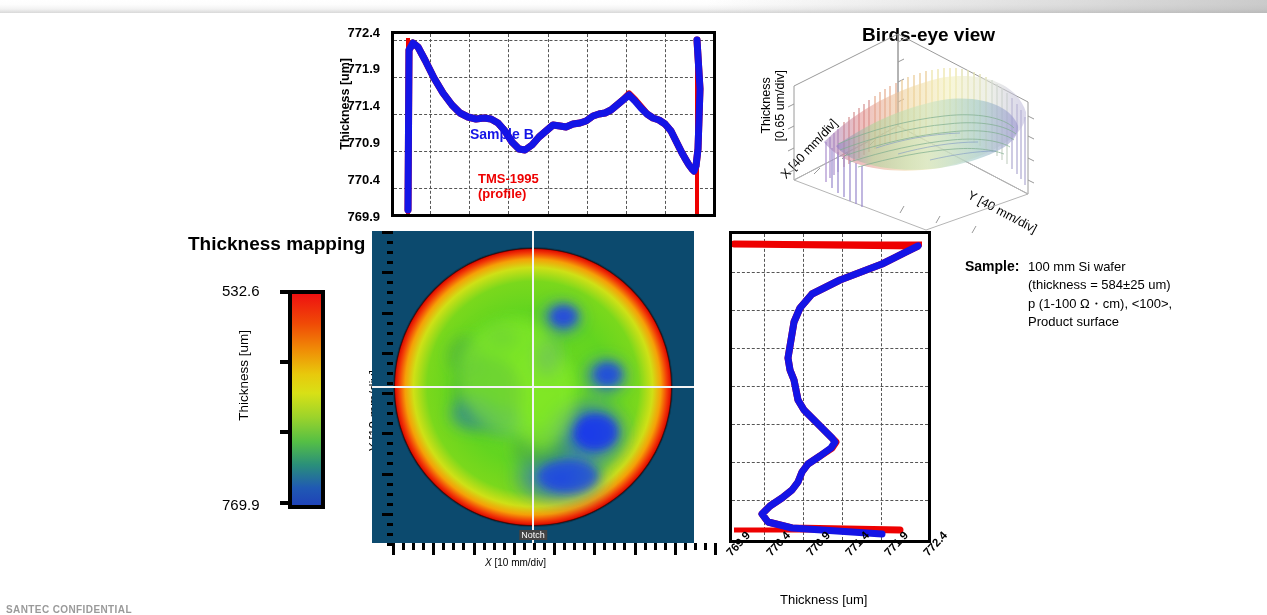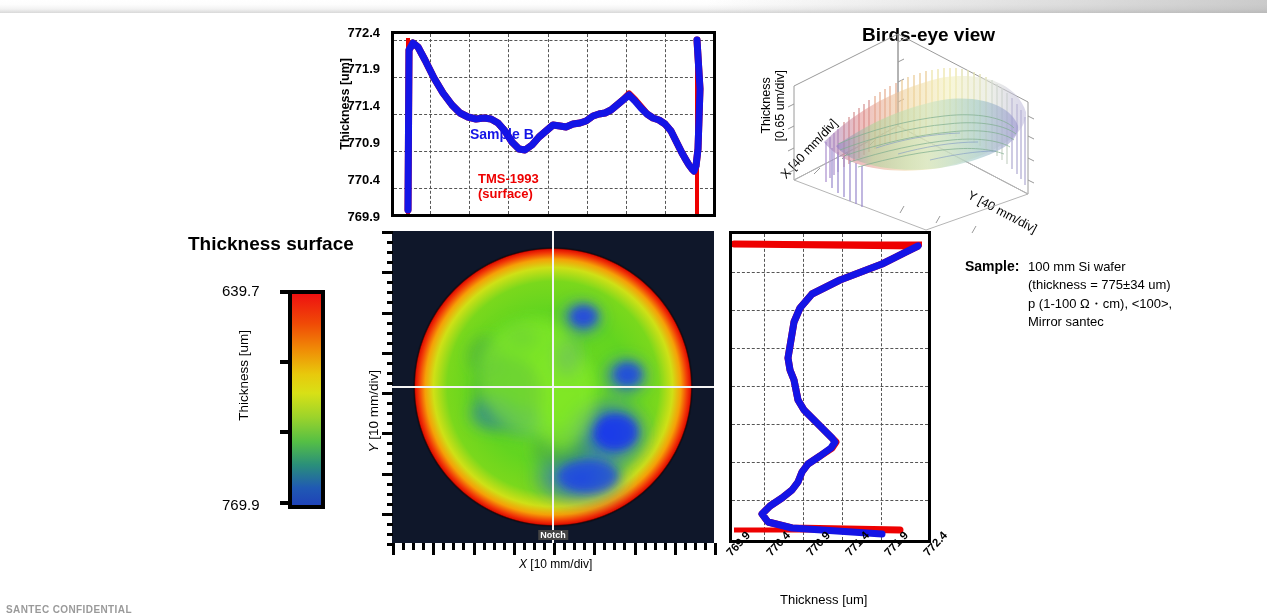--- a/index.html
+++ b/index.html
@@ -41,29 +41,29 @@
   #tm-title{left:188px;top:233px;font-size:19px;}
   #cbar{left:288px;top:290px;width:37px;height:219px;border:4px solid #000;box-sizing:border-box;
     background:linear-gradient(180deg,#ee1111 0%,#f04a06 14%,#f08a06 26%,#e8c90c 38%,
       #d8e016 47%,#9ed42a 58%,#55bf45 70%,#2a8f7a 81%,#2059b4 92%,#1f43b8 100%);}
   .cb-tick{position:absolute;left:-12px;width:12px;height:4px;background:#000;}
   #cb-hi{left:222px;top:282px;font-size:15px;}
   #cb-lo{left:222px;top:496px;font-size:15px;}
   #cb-lab{left:236px;top:330px;font-size:13.5px;}
 
   
-  #wafer{left:392px;top:231px;width:322px;height:312px;background:#0f172a;overflow:hidden;font-weight:bold;}
+  #wafer{left:372px;top:231px;width:322px;height:312px;background:#0c4a6e;overflow:hidden;}
   #waferdisc{position:absolute;left:50%;top:50%;transform:translate(-50%,-50%);
     width:282px;height:282px;}
   .xh{position:absolute;background:#f4f4f4;}
   #notchmark{position:absolute;left:50%;bottom:3px;transform:translateX(-50%);
     font-size:9px;color:#fff;background:#444;padding:0 2px;white-space:nowrap;
     font-family:"Liberation Sans",sans-serif;}
   #wafer-ylab{left:366px;top:370px;font-size:13.5px;}
-  #wafer-xlab{left:519px;top:557px;font-size:12px;}
+  #wafer-xlab{left:485px;top:557px;font-size:10px;}
   .ruler{position:absolute;background:#000;}
 
   
   #rightprof{left:729px;top:231px;width:202px;height:312px;
     border:3px solid #000;box-sizing:border-box;background:#fff;}
   #rp-xlab{left:780px;top:592px;font-size:13px;}
   .rp-tick{position:absolute;font-size:11.5px;font-weight:bold;
     transform:rotate(-47deg);transform-origin:left top;white-space:nowrap;}
 
   
@@ -112,22 +112,22 @@
     <line x1="14" y1="4" x2="14" y2="180" stroke="#ee0000" stroke-width="4"></line>
     <line x1="303" y1="4" x2="303" y2="180" stroke="#ee0000" stroke-width="4"></line>
 
     <polyline fill="none" stroke="#ee0000" stroke-width="7" stroke-linejoin="round" stroke-linecap="round" points="14,176 15,16 19,9 24,13 31,26 40,44 49,59 58,71 66,79 74,83 82,85 90,84 97,85 104,89 111,97 118,108 125,115 131,116 138,111 145,103 152,97 159,91 166,92 172,93 179,90 186,89 192,87 199,82 205,80 211,79 217,76 223,71 229,66 235,60 241,66 247,73 253,80 259,84 265,86 271,90 277,97 282,107 288,119 292,126 295,131 298,135 300,137 302,132 304,115 306,55 303,6"></polyline>
 
     <polyline fill="none" stroke="#1414e6" stroke-width="7" stroke-linejoin="round" stroke-linecap="round" points="14,176 15,16 19,9 24,13 31,26 40,44 49,59 58,71 66,79 74,83 82,85 90,84 97,85 104,89 111,97 118,108 125,115 131,116 138,111 145,103 152,97 159,91 166,92 172,93 179,90 186,89 192,87 199,82 205,80 211,79 217,76 223,71 229,66 235,61 241,67 247,74 253,80 259,84 265,86 271,90 277,97 282,107 288,119 292,126 295,131 298,135 300,137 302,132 304,115 306,55 303,6"></polyline>
   </svg>
 </div>
 <div class="abs" id="lp-prodB">Sample B</div>
 <div class="abs" id="lp-tms">
-  <div>TMS-1993</div>
-  <div>(surface)</div>
+  <div>TMS-1995</div>
+  <div>(profile)</div>
 </div>
 
 <div class="abs ttl" id="birds-title">Birds-eye view</div>
 <div class="abs vert" id="be-zlab">
   <span>Thickness</span><br>
   <span>[0.65 um/div]</span>
 </div>
 <div class="abs" id="be-xlab">X [40 mm/div]</div>
 <div class="abs" id="be-ylab">Y [40 mm/div]</div>
 
@@ -240,22 +240,22 @@
       <path d="M78,137 C110,128 144,121 174,119 C200,117 216,121 224,124"></path>
     </g>
     <g stroke="#7c95c4" stroke-width="0.9" fill="none" opacity="0.65">
       <path d="M96,118 C120,110 150,104 180,103"></path>
       <path d="M118,124 C144,117 172,112 198,112"></path>
       <path d="M150,130 C172,125 196,121 216,121"></path>
     </g>
   </g>
 </svg>
 
-<div class="abs ttl" id="tm-title">Thickness surface</div>
-<div class="abs" id="cb-hi">639.7</div>
+<div class="abs ttl" id="tm-title">Thickness mapping</div>
+<div class="abs" id="cb-hi">532.6</div>
 <div class="abs" id="cb-lo">769.9</div>
 <div class="abs vert" id="cb-lab">Thickness [um]</div>
 <div class="abs" id="cbar">
   <div class="cb-tick" style="top:-4px;"></div>
   <div class="cb-tick" style="top:66px;"></div>
   <div class="cb-tick" style="top:136px;"></div>
   <div class="cb-tick" style="top:207px;"></div>
 </div>
 
 <div class="abs vert" id="wafer-ylab"><i>Y</i><span> [10 mm/div]</span></div>
@@ -423,18 +423,18 @@
   <div class="rp-tick" style="left:80px;top:0;">770.9</div>
   <div class="rp-tick" style="left:119px;top:0;">771.4</div>
   <div class="rp-tick" style="left:158px;top:0;">771.9</div>
   <div class="rp-tick" style="left:197px;top:0;">772.4</div>
 </div>
 <div class="abs" id="rp-xlab">Thickness [um]</div>
 
 <div class="abs" id="sample-lab">Sample:</div>
 <div class="abs" id="sample-txt">
   <div>100 mm Si wafer</div>
-  <div>(thickness = 775±34 um)</div>
+  <div>(thickness = 584±25 um)</div>
   <div>p (1-100 Ω・cm), &lt;100&gt;,</div>
-  <div>Mirror santec</div>
+  <div>Product surface</div>
 </div>
 
 <div class="abs" id="footer">SANTEC CONFIDENTIAL</div>
 
 </body></html>

